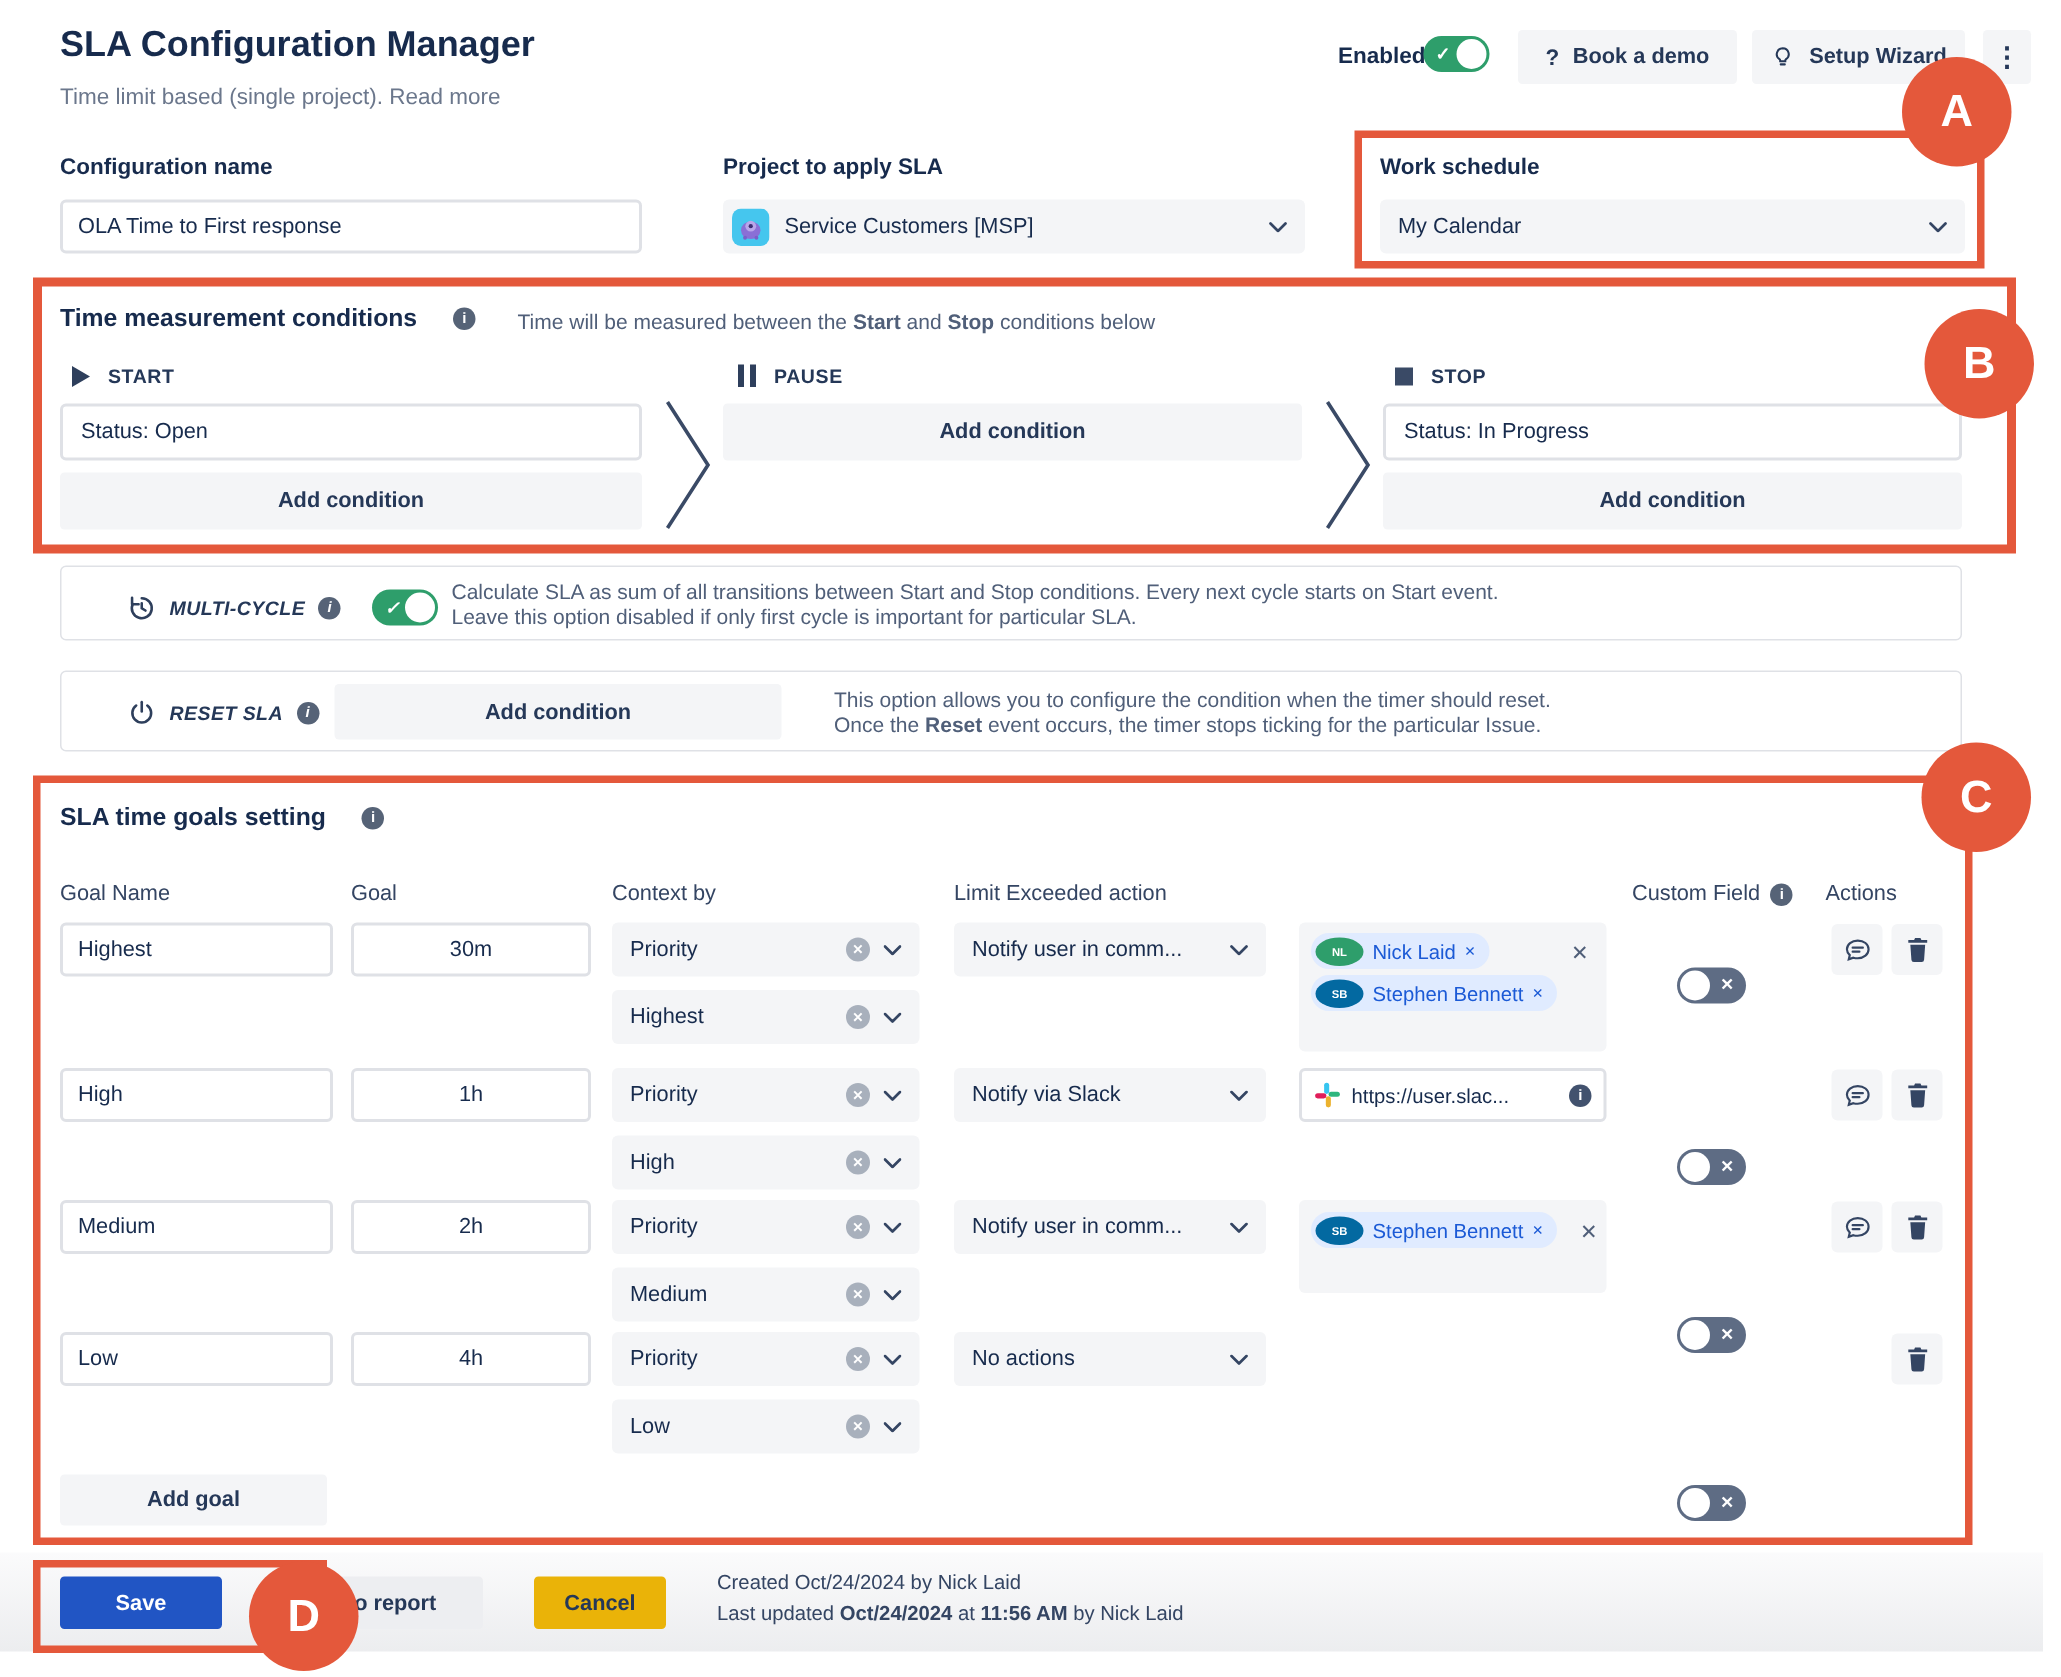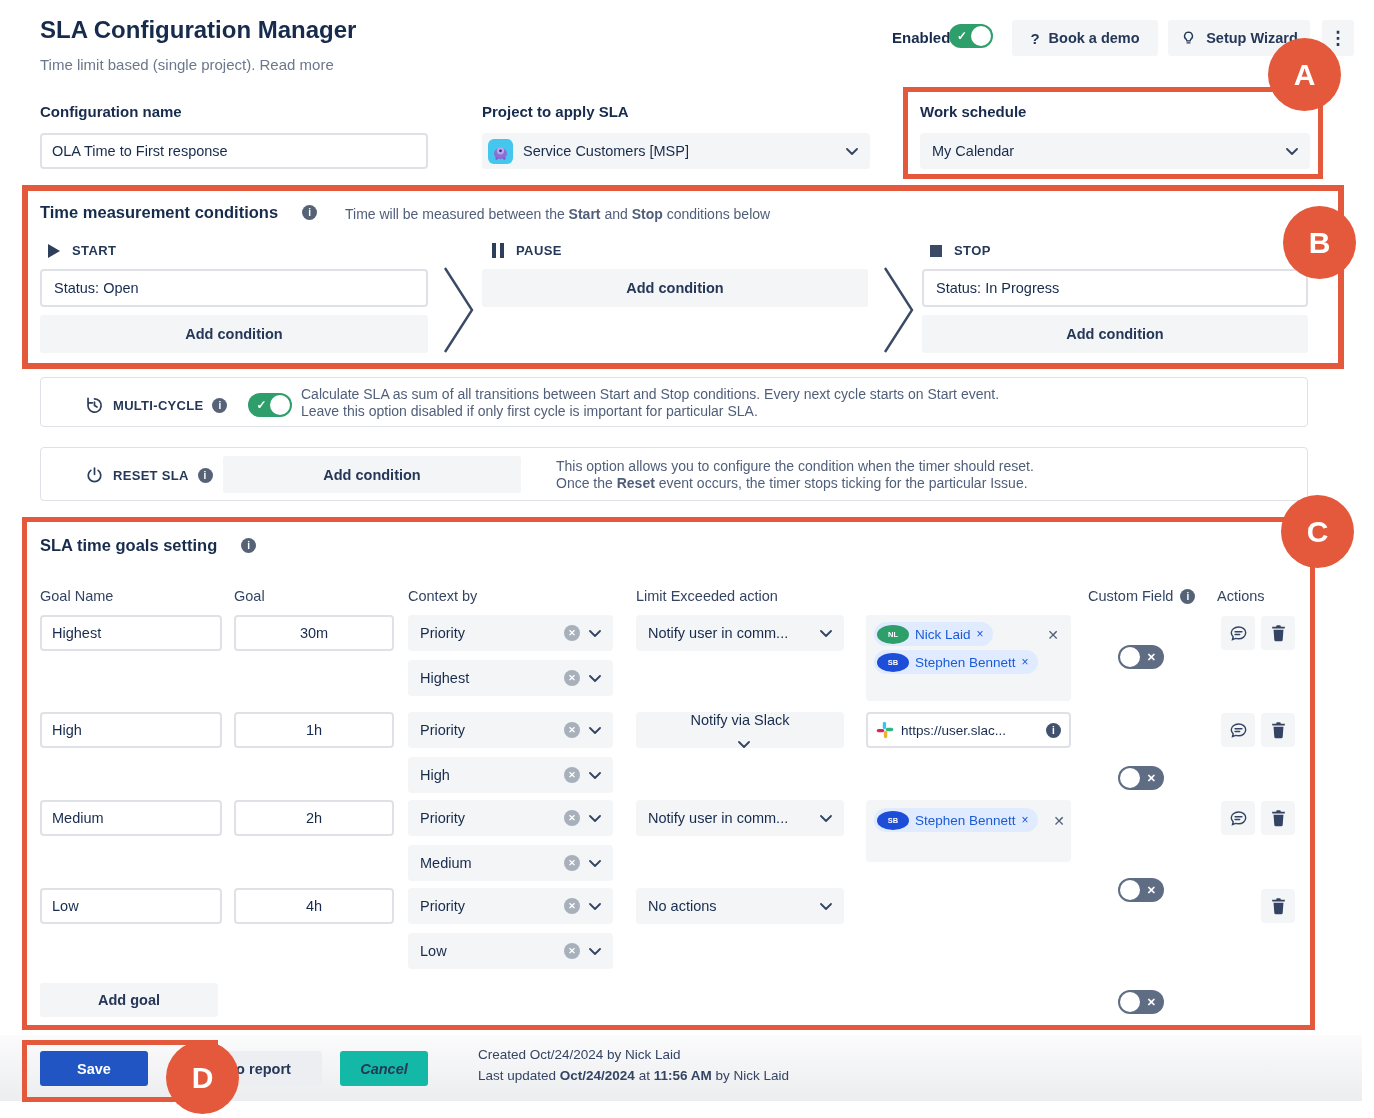--- a/index.html
+++ b/index.html
@@ -31,30 +31,30 @@
   .pause-bars{display:flex;gap:4px;}
   .pause-bars i{display:block;width:4px;height:15px;background:#2E3F5C;}
   .stop-sq{width:12px;height:12px;background:#3A4A66;}
   .toggle-on{width:44px;height:24px;border-radius:12px;background:#2E9E6B;position:relative;cursor:pointer;}
   .toggle-on .tchk{position:absolute;left:8px;top:4px;color:#fff;font-size:12px;font-weight:700;line-height:16px;}
   .toggle-on .knob{position:absolute;right:2px;top:2px;width:20px;height:20px;border-radius:50%;background:#fff;}
   .toggle-off{width:46px;height:24px;border-radius:12px;background:#5E6C84;position:relative;cursor:pointer;}
   .toggle-off .knob{position:absolute;left:2px;top:2px;width:20px;height:20px;border-radius:50%;background:#fff;}
   .toggle-off .tx{position:absolute;right:8px;top:4px;color:#fff;font-size:11px;font-weight:700;line-height:16px;}
   .card{border:1px solid #DFE1E6;border-radius:4px;background:#fff;}
-  .opt-lbl{display:flex;align-items:center;gap:9px;font-size:13px;font-weight:700;color:#253858;letter-spacing:.3px;}
+  .opt-lbl{display:flex;align-items:center;gap:9px;font-size:13px;font-weight:700;color:#253858;letter-spacing:.3px;font-style:italic;}
   .desc{font-size:14px;color:#505F79;line-height:17px;}
   .hdr-cell{font-size:14.5px;color:#344563;}
   .tags-box{background:#F4F5F7;border-radius:4px;position:absolute;box-sizing:border-box;}
   .pill{display:inline-flex;align-items:center;gap:6px;background:#E0EBFF;border-radius:12px;height:24px;
         padding:0 9px 0 3px;color:#1B5AD6;font-size:13.5px;white-space:nowrap;}
   .avatar{width:32px;height:19px;border-radius:50%;color:#fff;font-size:7.5px;font-weight:700;
           display:flex;align-items:center;justify-content:center;}
   .av-green{background:#2E9E6B;}
-  .av-navy{background:#1d4ed8;}
+  .av-navy{background:#0369a1;}
   .pill-x{cursor:pointer;font-size:12px;}
   .tags-clear{position:absolute;right:12px;color:#505F79;font-size:14px;cursor:pointer;}
   .icon-btn{width:34px;height:34px;background:#F4F5F7;border-radius:4px;display:flex;align-items:center;
             justify-content:center;cursor:pointer;}
   .ann-box{position:absolute;border:5px solid #E4583B;z-index:20;pointer-events:none;box-sizing:border-box;}
   .ann-circ{position:absolute;width:73px;height:73px;border-radius:50%;background:#E4583B;color:#fff;
             font-size:30px;font-weight:700;display:flex;align-items:center;justify-content:center;z-index:21;pointer-events:none;}
   .footer-bar{background:linear-gradient(#FBFBFC,#ECEDEF);}
   .meta{font-size:13.5px;color:#344563;line-height:21px;}
   .kebab{font-size:18px;font-weight:700;color:#253858;letter-spacing:0;}
@@ -315,21 +315,21 @@
     <span class="dd-txt">High</span>
     <span class="dd-right">
         <span class="clear-circ">✕</span>
         <span>
           <svg width="12" height="7" viewBox="0 0 12 7">
             <polyline points="1,1 6,6 11,1" fill="none" stroke="#344563" stroke-width="1.8" stroke-linecap="round" stroke-linejoin="round"></polyline>
           </svg>
         </span>
       </span>
   </div>
-  <div class="dd" style="left:636px;top:712px;width:208px;height:36px;flex-direction:column;">
+  <div class="dd" style="left:636px;top:712px;width:208px;height:36px;">
     <span class="dd-txt">Notify via Slack</span>
     <span class="dd-right">
         <svg width="12" height="7" viewBox="0 0 12 7">
           <polyline points="1,1 6,6 11,1" fill="none" stroke="#344563" stroke-width="1.8" stroke-linecap="round" stroke-linejoin="round"></polyline>
         </svg>
       </span>
   </div>
   <div class="abs cond-box" style="left:866px;top:712px;width:205px;height:36px;padding:0 8px;gap:7px;">
     <span>
         <svg width="18" height="18" viewBox="0 0 24 24">
@@ -475,21 +475,21 @@
       <span>Add goal</span>
     </div>
 
   <div class="abs footer-bar" style="left:0;top:1035px;width:1362px;height:66px;"></div>
   <div class="abs btn-blue" style="left:40px;top:1051px;width:108px;height:35px;">
       <span>Save</span>
     </div>
   <div class="abs btn-gray" style="left:176px;top:1051px;width:146px;height:35px;background:#EDEEF1;">
       <span>Go to report</span>
     </div>
-  <div class="abs btn-gray" style="left:340px;top:1051px;width:88px;height:35px;background:#14b8a6;font-style:italic;">
+  <div class="abs btn-gray" style="left:356px;top:1051px;width:88px;height:35px;background:#eab308;">
       <span>Cancel</span>
     </div>
   <div class="abs meta" style="left:478px;top:1044px;">
     <div>Created Oct/24/2024 by Nick Laid</div>
     <div><span>Last updated </span><b>Oct/24/2024</b><span> at </span><b>11:56 AM</b><span> by Nick Laid</span></div>
   </div>
 
   <div class="ann-box" style="left:903px;top:87px;width:420px;height:92px;"></div>
   <div class="ann-circ" style="left:1268px;top:38px;">A</div>
 

